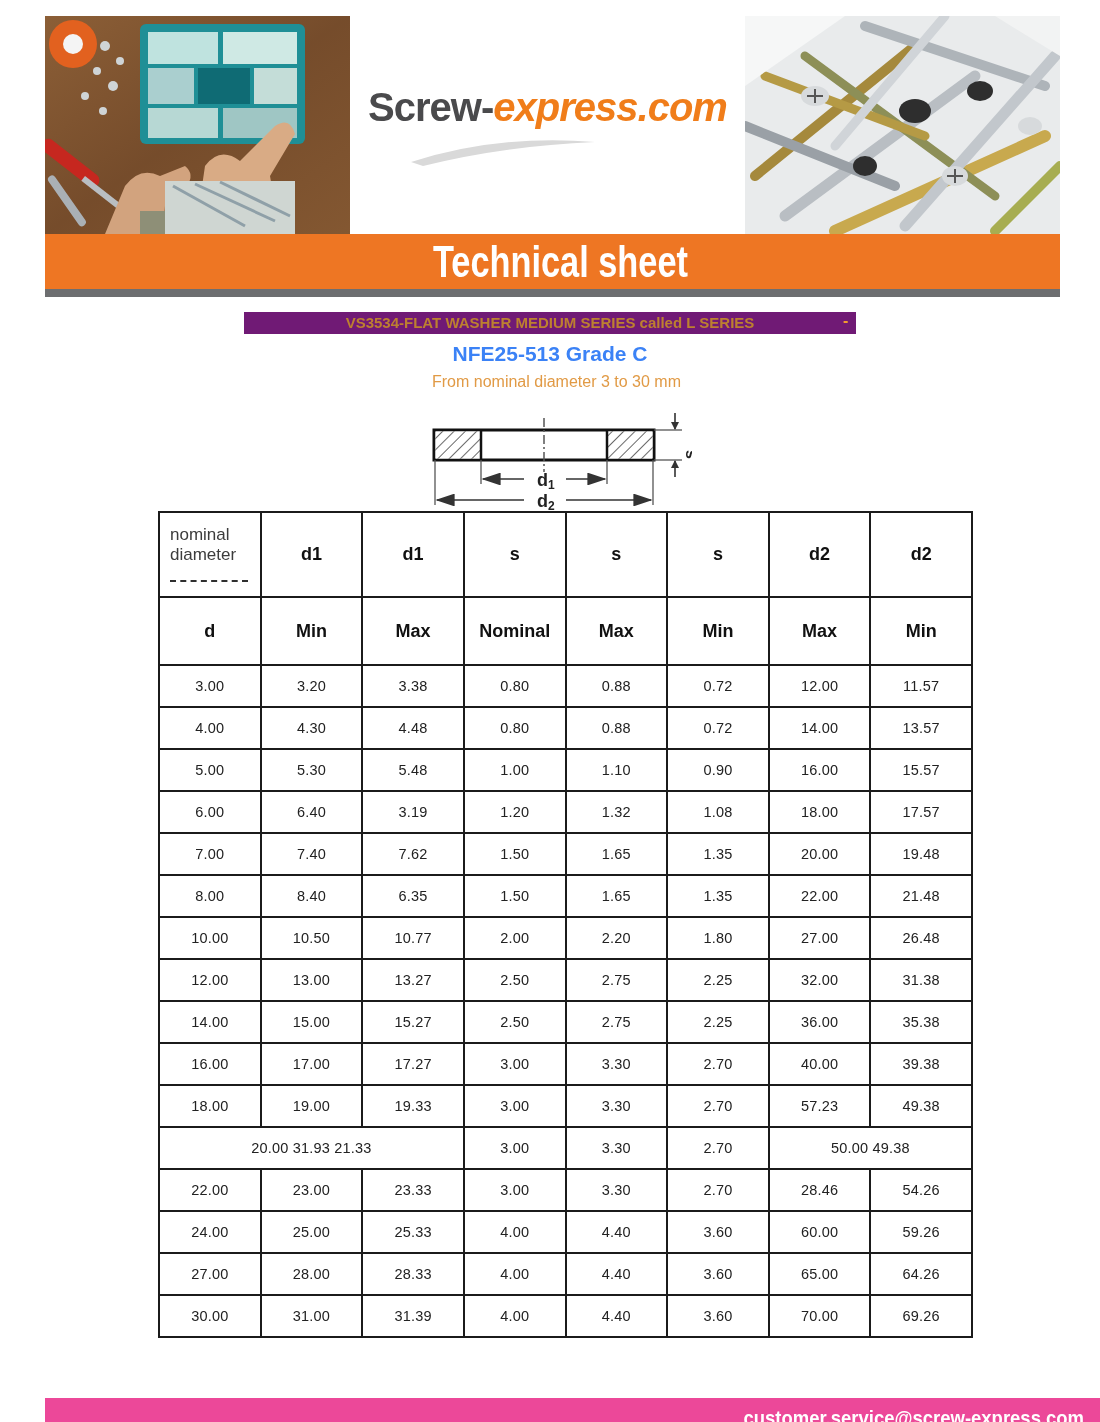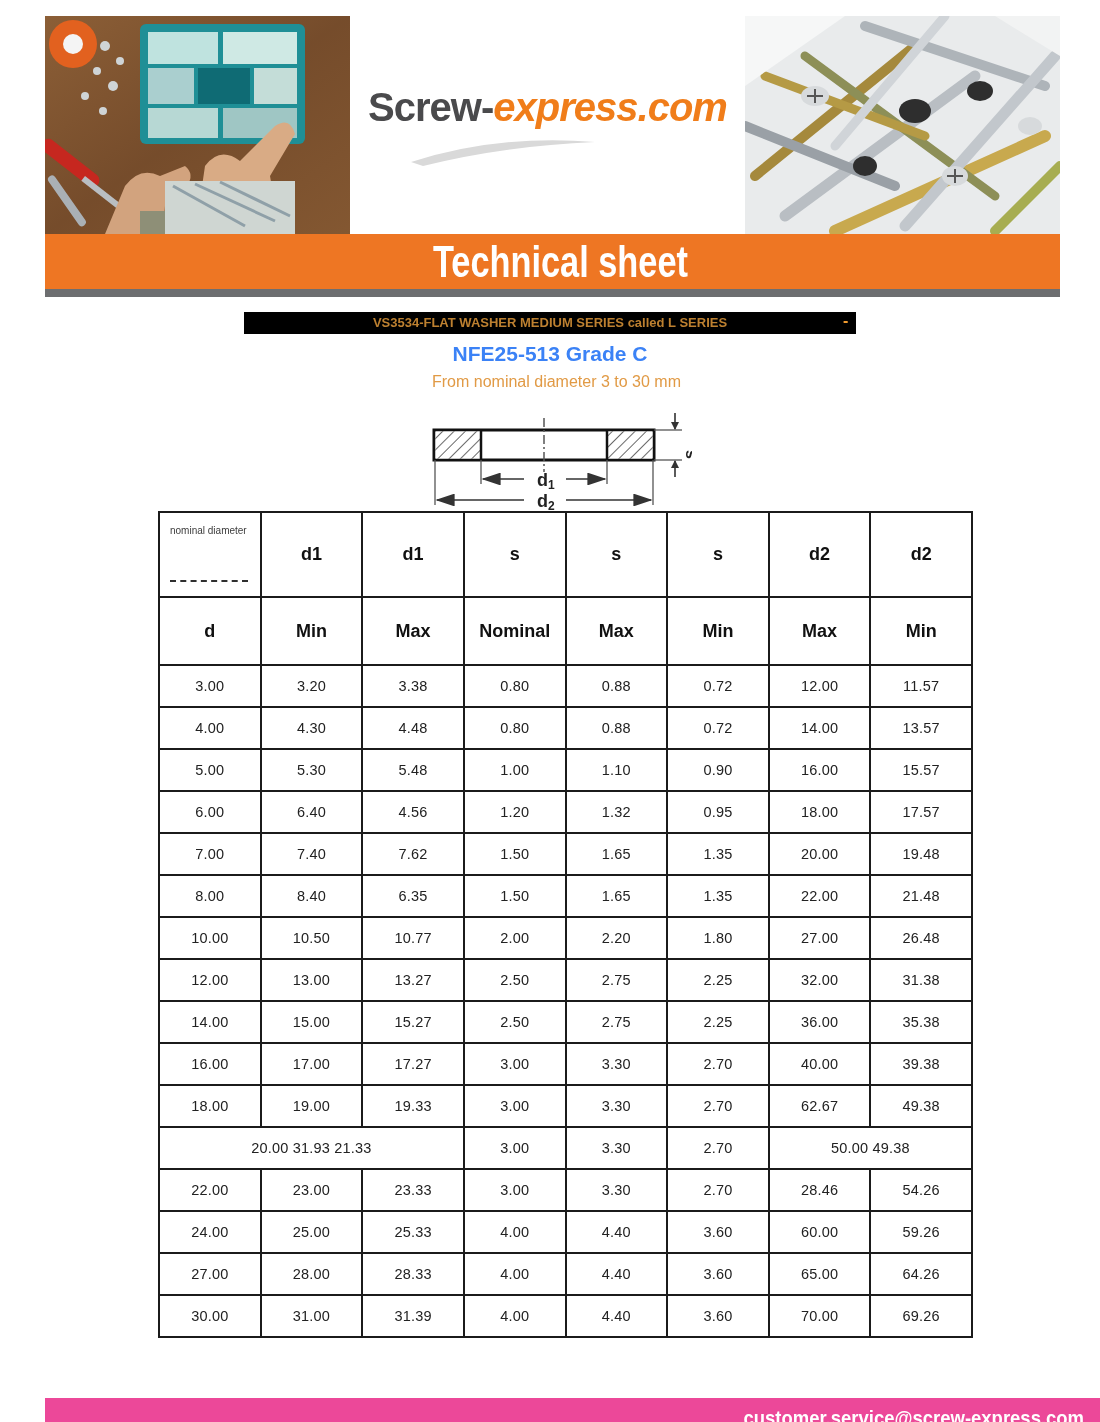--- a/index.html
+++ b/index.html
@@ -20,41 +20,41 @@
 
   .banner { position:absolute; left:45px; top:218px; width:1015px; height:55px;
             background:#ee7623; display:flex; align-items:center; justify-content:center;padding-left:16px; }
   .banner-text { color:#ffffff; font-size:44px; font-weight:800; letter-spacing:0px;
                  transform:scaleX(0.78); white-space:nowrap; }
   .banner-underline { position:absolute; left:45px; top:273px; width:1015px; height:8px; background:#6d6e70; }
 
   
   .title-block { position:absolute; left:0; top:296px; width:1100px; text-align:center; }
   .title-line1-wrap { position:relative; height:22px; }
-  .title-line1 { display:inline-block; background:#000000; color:#bd8030; font-size:13px;
+  .title-line1 { display:inline-block; background:#701a75; color:#bd8030; font-size:15px;
                  font-weight:600; line-height:22px; width:612px; }
   .title-dash { position:absolute; left:843px; top:0; color:#f29b2f; font-size:16px; font-weight:800; }
   .title-line2 { margin-top:8px; color:#3b82f6; font-size:21px; font-weight:800; }
   .title-line3 { margin-top:7px; color:#e19a45; font-size:16px; font-weight:500;padding-left:13px; }
 
   
   .diagram { position:absolute; left:420px; top:392px; }
 
   
   .spec-table { position:absolute; left:158px; top:495px; width:815px;
                 border-collapse:collapse; table-layout:fixed; }
   .spec-table td, .spec-table th { border:2px solid #1b1b1b; text-align:center; vertical-align:middle;
                  color:#222; background:#fff; }
   .spec-table th { font-size:18px; font-weight:bold; color:#111; }
   .hdr1 td, .hdr1 th { height:85px; }
   .hdr2 td, .hdr2 th { height:68px; }
   .spec-table tbody td { height:42px; font-size:14.5px; font-weight:500; letter-spacing:0.2px; }
   .nom-cell { position:relative; }
   .nom-label { position:absolute; top:12px; left:10px; right:6px; text-align:left;
-               font-size:10px; font-weight:400; color:#3c3c3c; }
+               font-size:17px; font-weight:400; color:#3c3c3c; }
   .nom-dashes { position:absolute; bottom:14px; left:10px; width:78px;
                 border-top:2px dashed #2e2e2e; }
 
   
   .footer-bar { position:absolute; left:45px; top:1382px; width:1055px; height:40px;
                 background:#ec4899; display:flex; align-items:center; justify-content:flex-end;
                 padding-right:16px; }
   .footer-text { color:#ffffff; font-size:21px; font-weight:800; transform:scaleX(0.88);
                  transform-origin:right center; white-space:nowrap; }
 </style>
@@ -269,24 +269,24 @@
           <td>5.48</td>
           <td>1.00</td>
           <td>1.10</td>
           <td>0.90</td>
           <td>16.00</td>
           <td>15.57</td>
         </tr>
         <tr>
           <td>6.00</td>
           <td>6.40</td>
-          <td>4.56</td>
+          <td>3.19</td>
           <td>1.20</td>
           <td>1.32</td>
-          <td>0.95</td>
+          <td>1.08</td>
           <td>18.00</td>
           <td>17.57</td>
         </tr>
         <tr>
           <td>7.00</td>
           <td>7.40</td>
           <td>7.62</td>
           <td>1.50</td>
           <td>1.65</td>
           <td>1.35</td>
@@ -343,21 +343,21 @@
           <td>40.00</td>
           <td>39.38</td>
         </tr>
         <tr>
           <td>18.00</td>
           <td>19.00</td>
           <td>19.33</td>
           <td>3.00</td>
           <td>3.30</td>
           <td>2.70</td>
-          <td>62.67</td>
+          <td>57.23</td>
           <td>49.38</td>
         </tr>
         <tr>
           <td colspan="3">20.00 31.93 21.33</td>
           <td>3.00</td>
           <td>3.30</td>
           <td>2.70</td>
           <td colspan="2">50.00 49.38</td>
         </tr>
         <tr>

